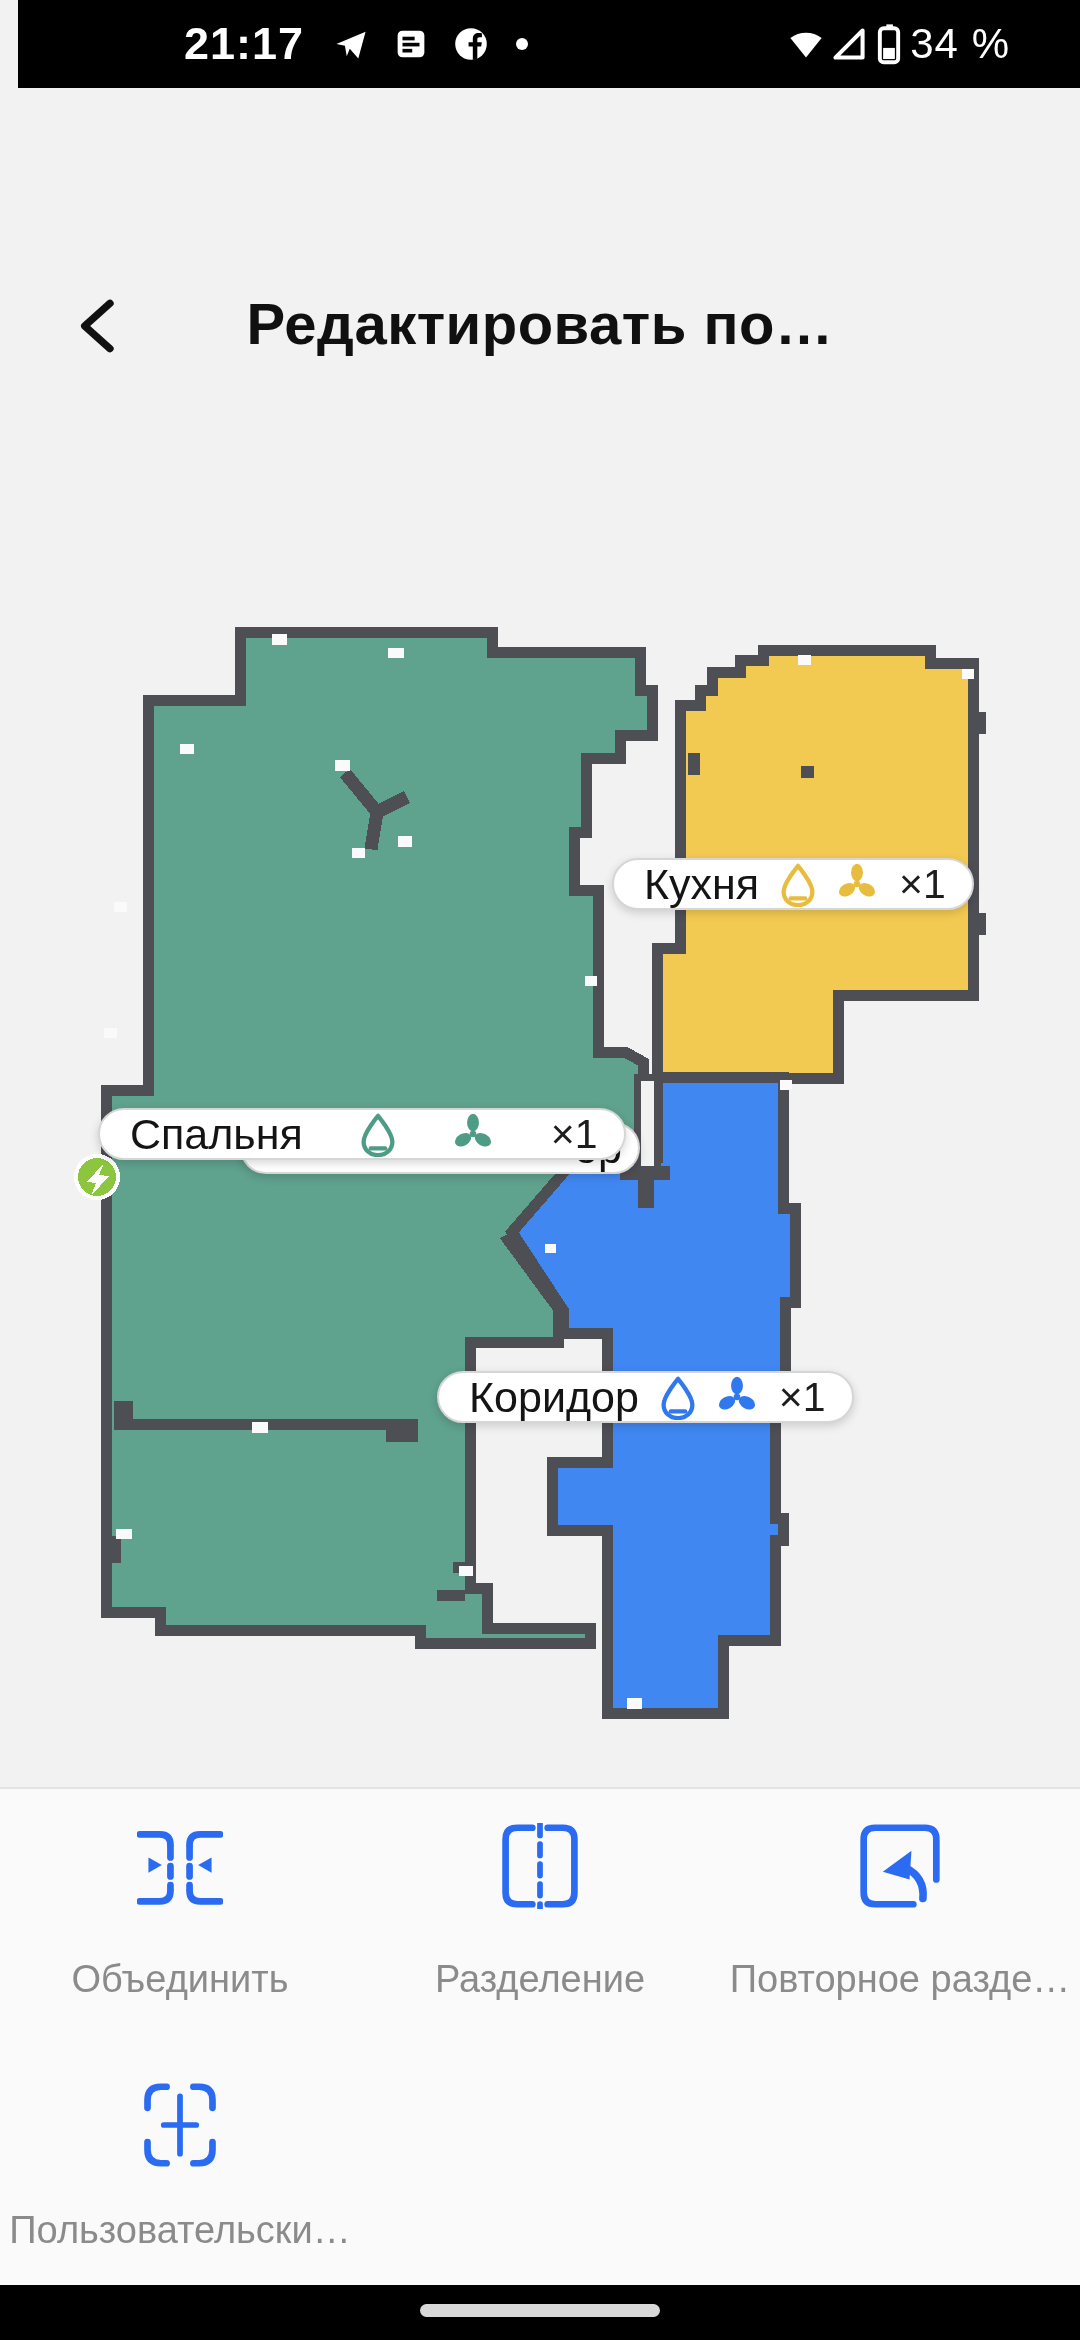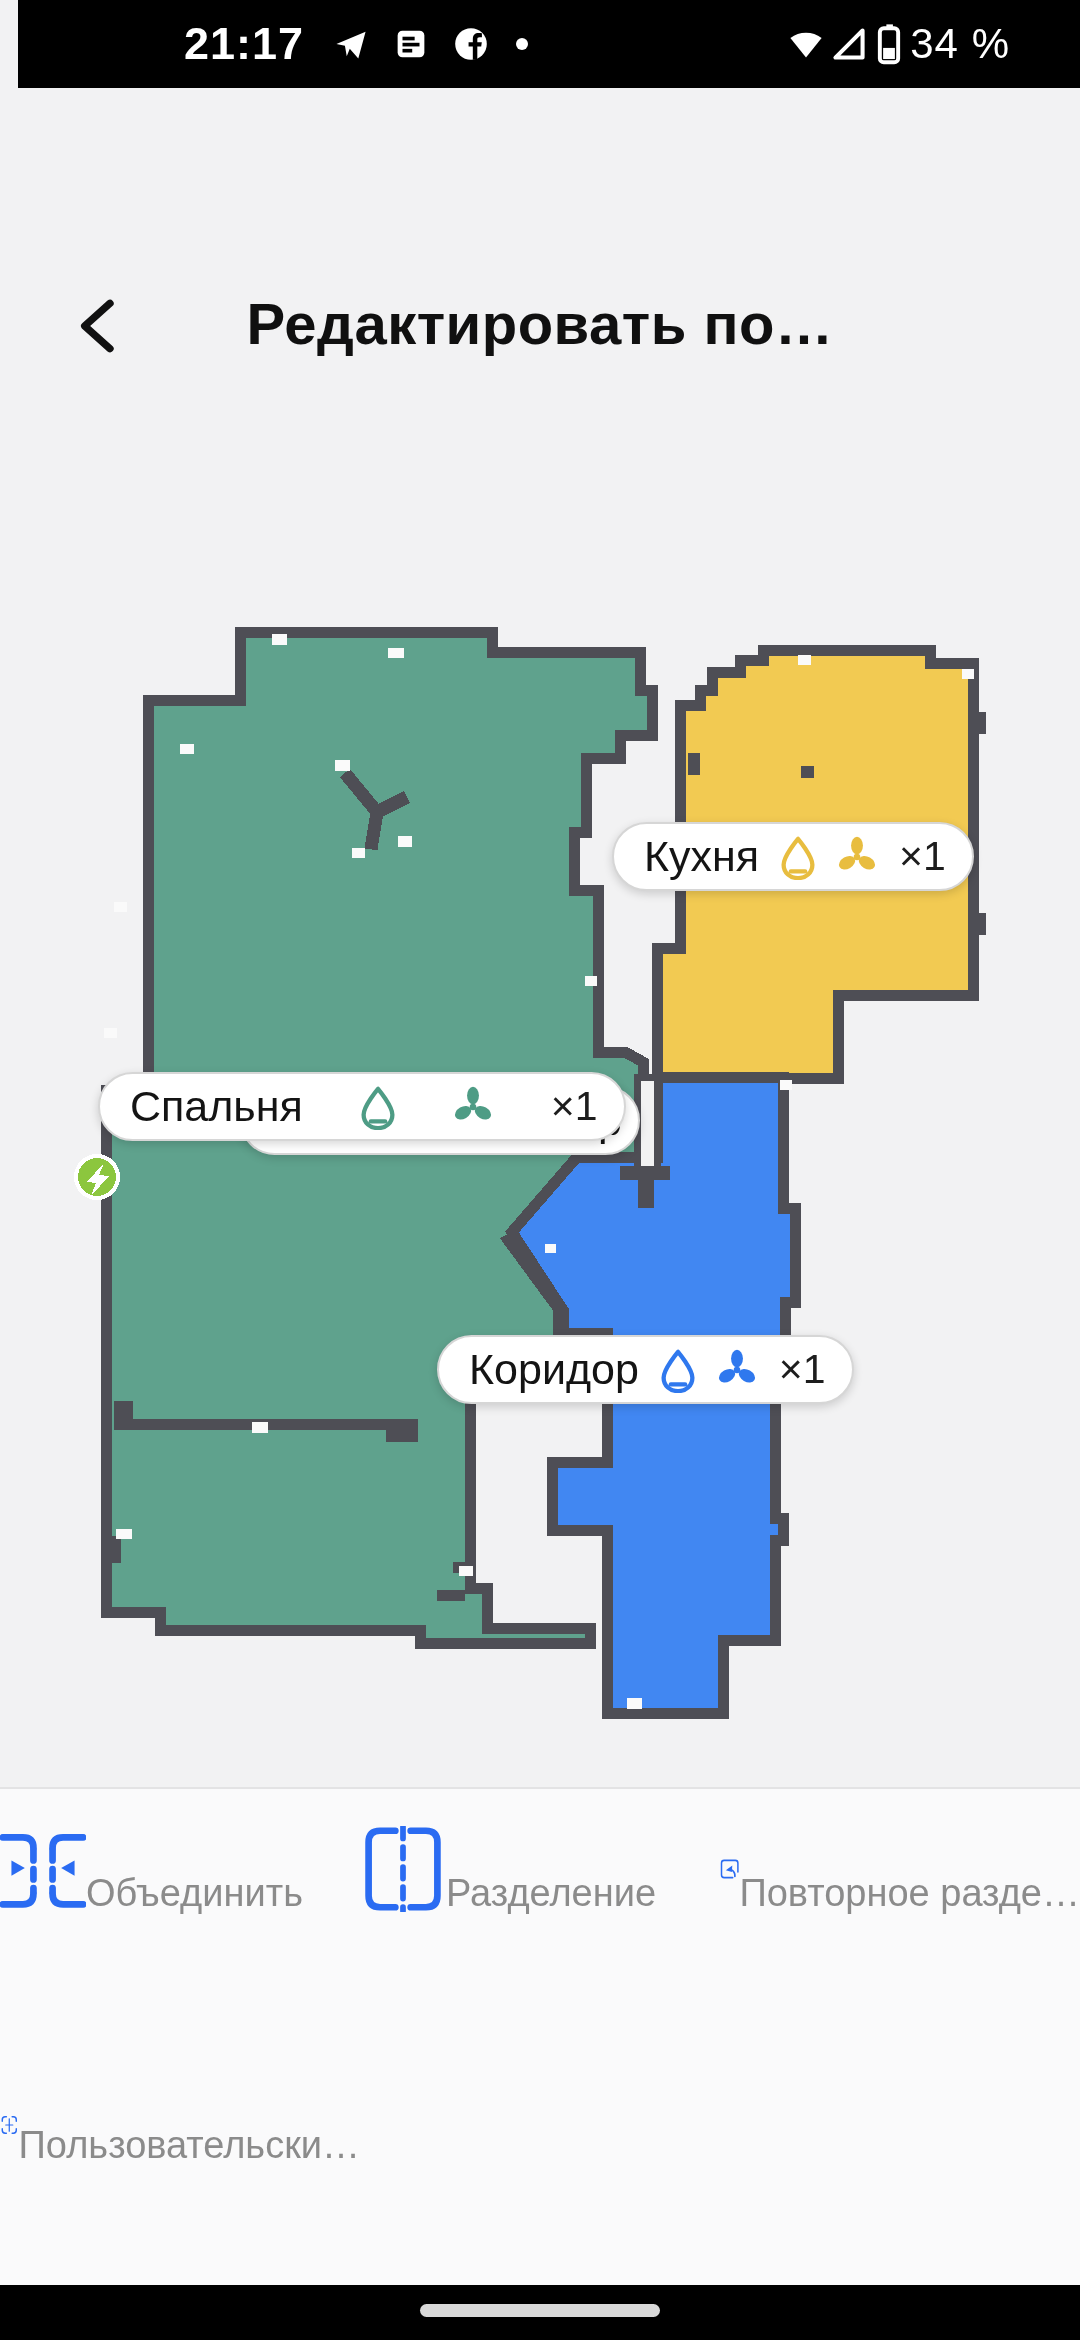--- a/index.html
+++ b/index.html
@@ -24,37 +24,38 @@
   .header{position:absolute;top:84px;left:0;width:1080px;height:200px;}
   .back-btn{position:absolute;left:70px;top:210px;width:64px;height:64px;cursor:pointer;}
   .page-title{
     position:absolute;left:0;top:206px;width:1080px;text-align:center;
     font-size:58px;font-weight:700;color:#101010;letter-spacing:0.5px;
   }
   
   .map-svg{position:absolute;top:290px;left:0;}
   
   .pill{
-    position:absolute;height:69px;background:#fff;border:2px solid #D6D6D6;
+    position:absolute;height:52px;background:#fff;border:2px solid #D6D6D6;
     border-radius:60px;box-shadow:0 3px 10px rgba(0,0,0,.16);
     display:inline-flex;align-items:center;padding:0 26px 0 30px;box-sizing:border-box;
     white-space:nowrap;
+    margin-top:36px;
   }
   .pill-text{font-size:43px;color:#141414;}
   .pill-count{font-size:41px;color:#1d1d1d;margin-left:20px;}
   .pill .drop{margin-left:16px;}
   .pill .fan{margin-left:14px;}
   .pill-hidden{justify-content:flex-end;padding-right:16px;}
   
   .divider{position:absolute;top:1787px;left:0;width:1080px;height:2px;background:#E3E3E4;}
   .toolbar-bg{position:absolute;top:1789px;left:0;width:1080px;height:496px;background:#FAFAFB;}
   .tool-row{position:absolute;left:0;width:1080px;display:flex;}
   .tool-row1{top:1823px;}
   .tool-row2{top:2082px;}
-  .tool-btn{width:360px;display:flex;flex-direction:row;align-items:center;cursor:pointer;}
+  .tool-btn{width:360px;display:flex;flex-direction:column;align-items:center;cursor:pointer;}
   .tool-label{margin-top:49px;font-size:38px;color:#8B8B8B;white-space:nowrap;}
   .tool-row2 .tool-label{margin-top:41px;}
   
   .navbar{position:absolute;top:2285px;left:0;width:1080px;height:55px;background:#000;}
   .nav-handle{position:absolute;left:420px;top:19px;width:240px;height:13px;border-radius:8px;background:#D9D9D9;}
 </style>
 </head>
 <body>
 
 <div class="statusbar">

